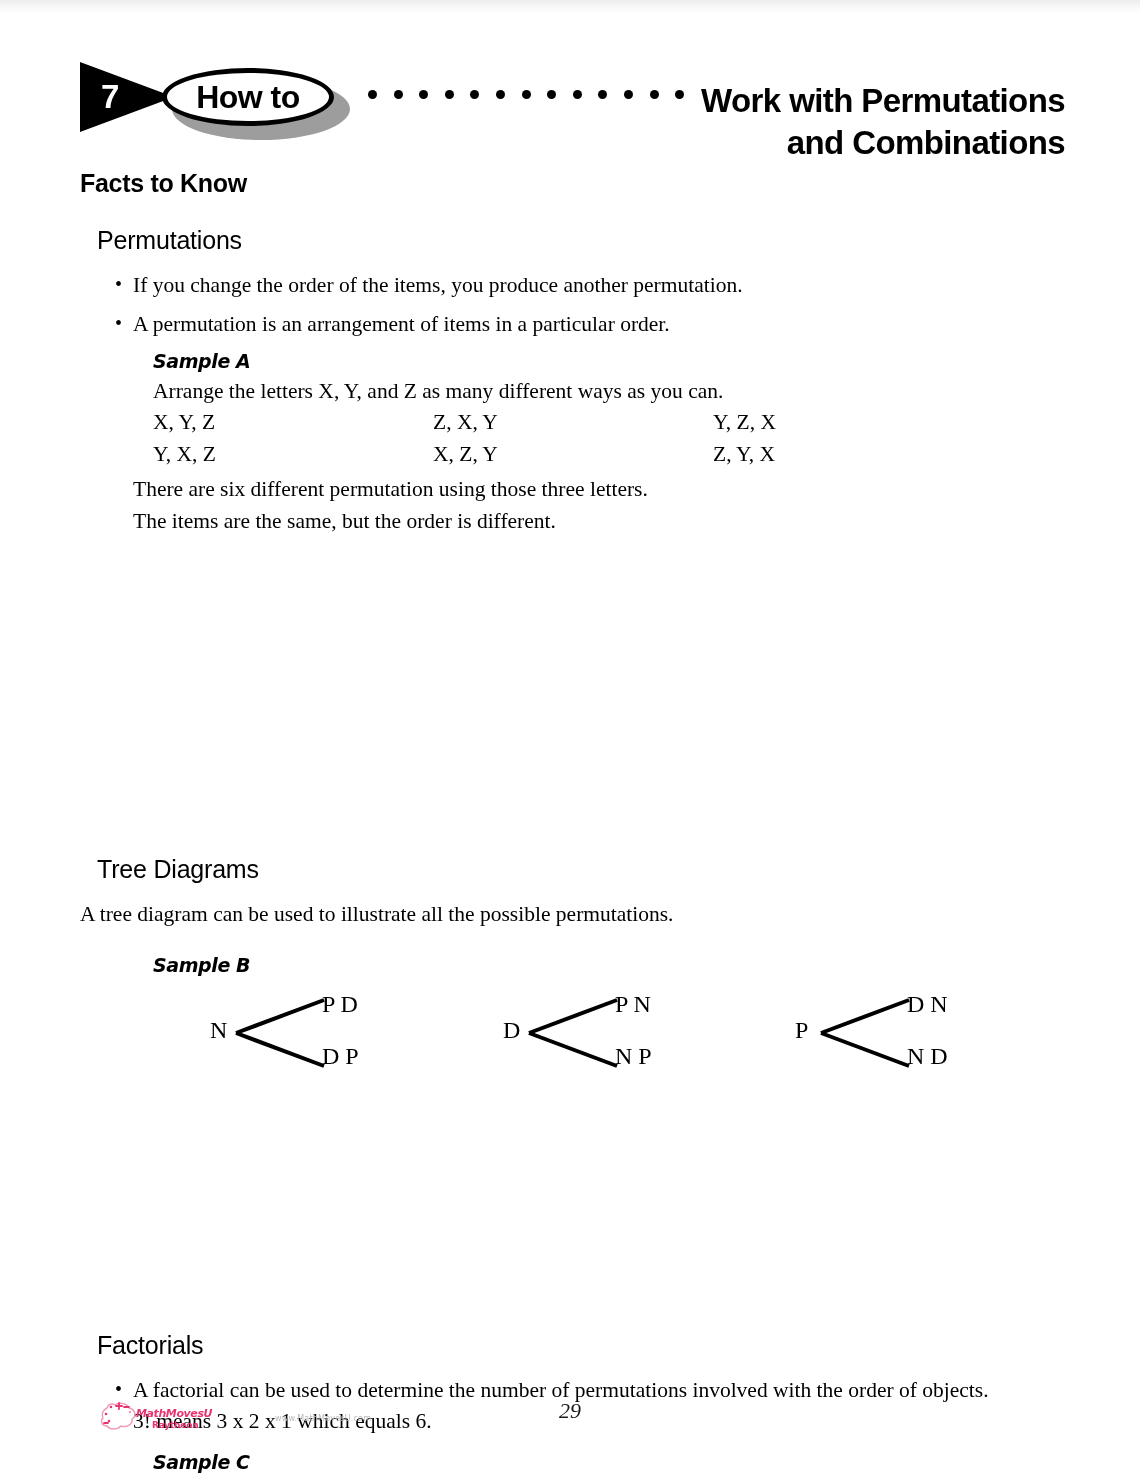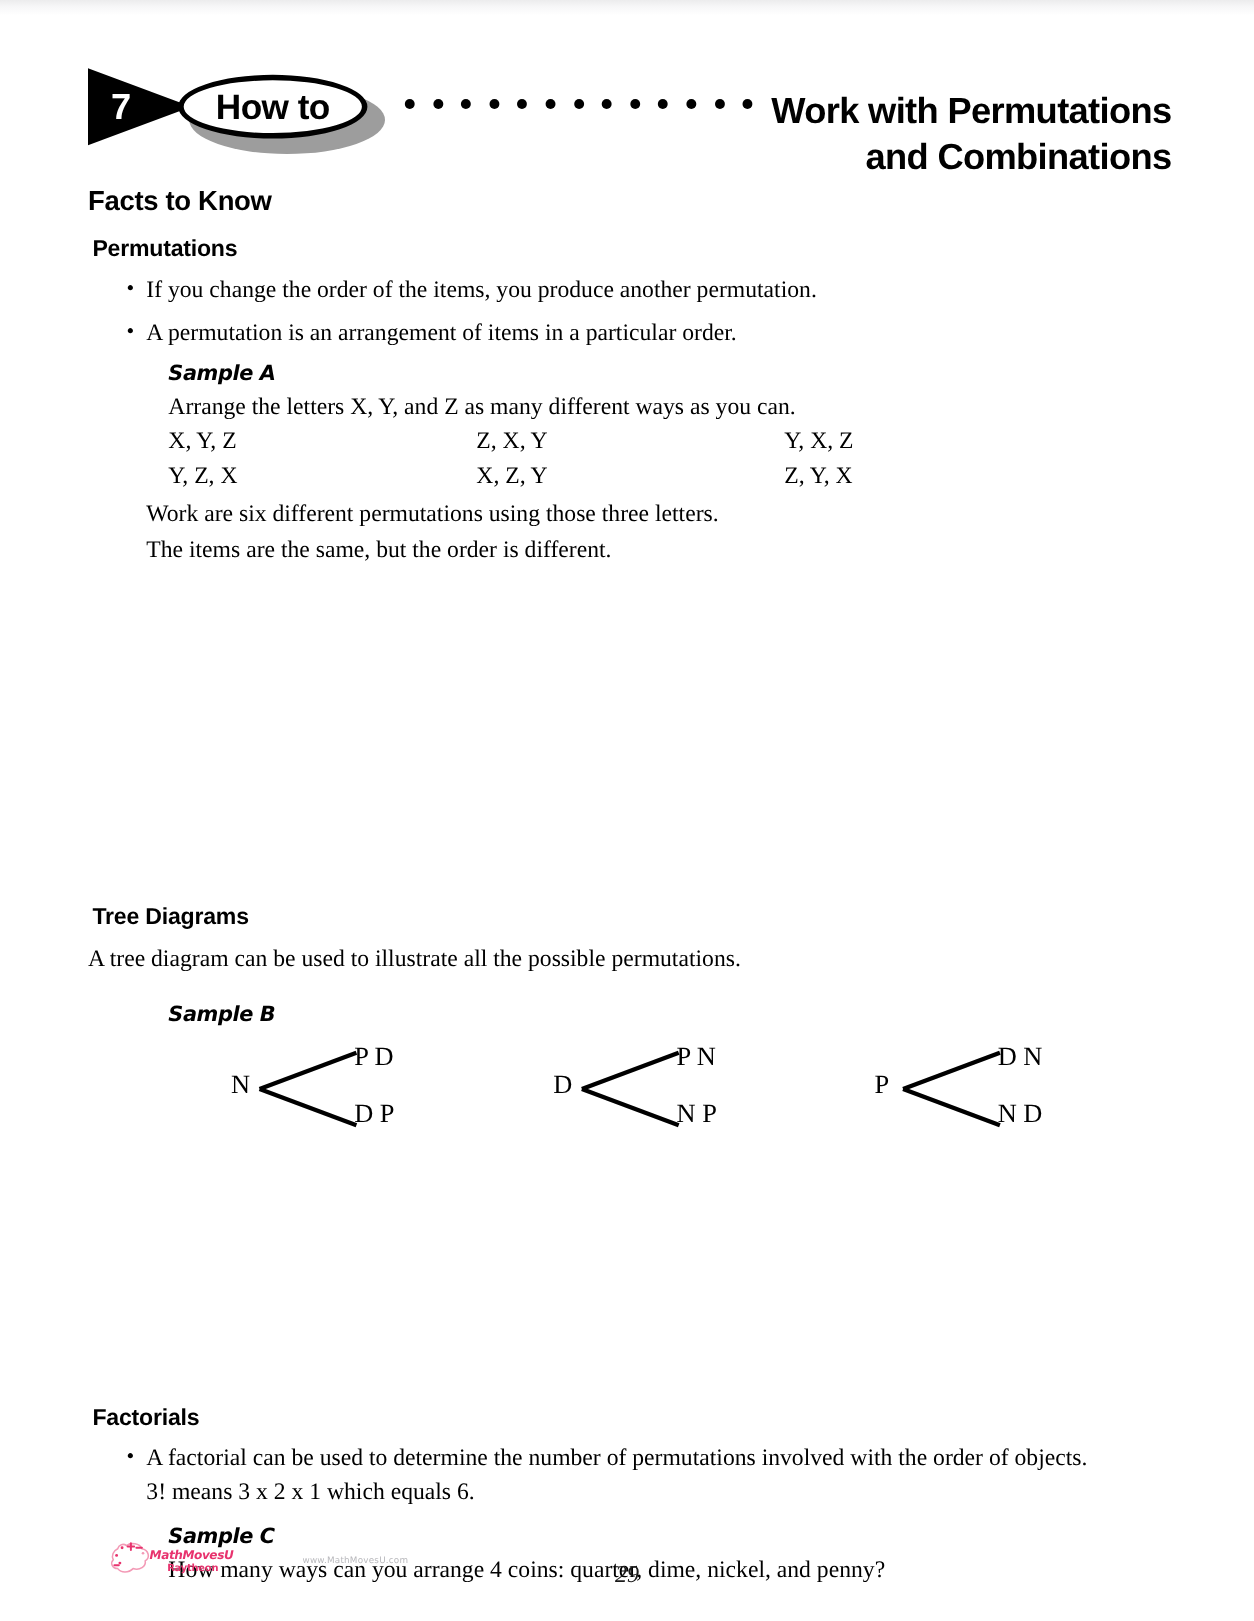--- a/index.html
+++ b/index.html
@@ -132,24 +132,24 @@
   }
   h2.facts-heading {
     margin: 0;
     font-family: "Liberation Sans", "DejaVu Sans", sans-serif;
     font-weight: bold;
     font-size: 25px;
     line-height: 30px;
     letter-spacing: -0.3px;
   }
   h3.section-heading {
-    margin: 4px;
+    margin: 17px;
     font-family: "Liberation Sans", "DejaVu Sans", sans-serif;
-    font-weight: bold;
-    font-size: 21px;
+    font-weight: normal;
+    font-size: 25px;
     line-height: 26px;
     letter-spacing: -0.2px;
   }
   .sec-facts   { position: absolute; top: 0px;   left: 0; }
   .sec-perm    { position: absolute; top: 42px;  left: 0; }
   .sec-tree    { position: absolute; top: 344px; left: 0; }
   .sec-fact    { position: absolute; top: 583px; left: 0; }
 
   .blk { position: relative; }
 
@@ -287,21 +287,20 @@
   }
   .page-number {
     position: absolute;
     left: 0;
     top: 8px;
     width: 1140px;
     text-align: center;
     font-size: 22px;
     font-style: italic;
     color: #1a1a1a;
-    margin-top: 20px;
   }
 </style>
 </head>
 <body>
 
 <div class="page">
 
   <div class="top-fade"></div>
 
   <div class="banner">
@@ -347,27 +346,27 @@
         <li>If you change the order of the items, you produce another permutation.</li>
         <li>A permutation is an arrangement of items in a particular order.</li>
       </ul>
 
       <p class="sample-label" style="margin-top:6px;">Sample A</p>
       <p class="sample-body">Arrange the letters X, Y, and Z as many different ways as you can.</p>
 
       <div class="perm-grid">
         <div class="perm-cell">X, Y, Z</div>
         <div class="perm-cell">Z, X, Y</div>
+        <div class="perm-cell">Y, Z, X</div>
         <div class="perm-cell">Y, X, Z</div>
-        <div class="perm-cell">Y, Z, X</div>
         <div class="perm-cell">X, Z, Y</div>
         <div class="perm-cell">Z, Y, X</div>
       </div>
 
-      <p class="closing" style="margin-top:4px;">Work are six different permutations using those three letters.</p>
+      <p class="closing" style="margin-top:4px;">There are six different permutation using those three letters.</p>
       <p class="closing">The items are the same, but the order is different.</p>
     </div>
 
     <div class="blk sec-tree">
       <h3 class="section-heading">Tree Diagrams</h3>
 
       <p class="para-plain" style="margin-top:9px;">A tree diagram can be used to illustrate all the possible permutations.</p>
 
       <p class="sample-label" style="margin-top:20px;">Sample B</p>
 

